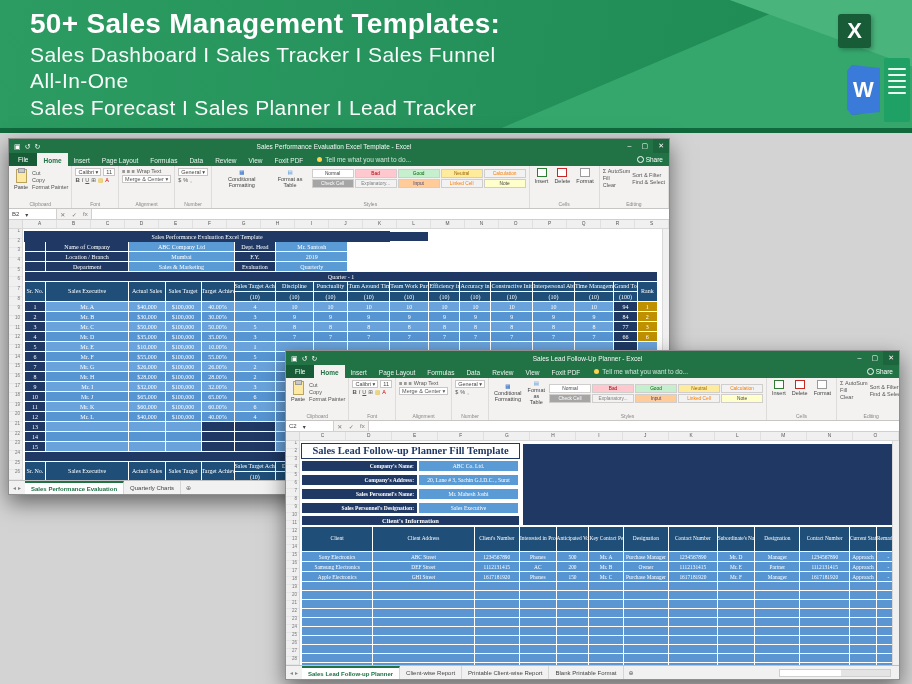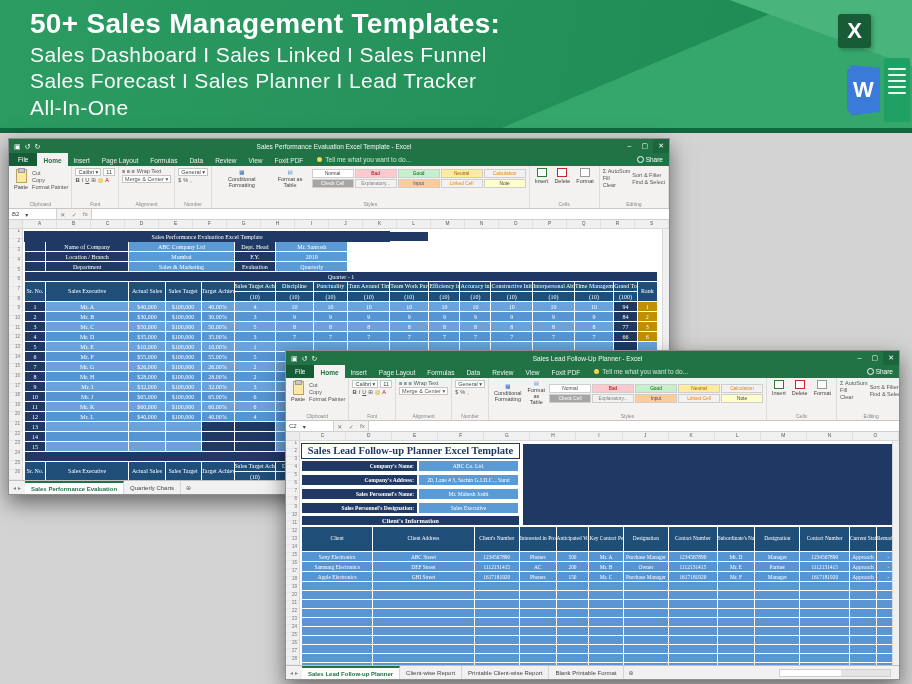--- a/index.html
+++ b/index.html
@@ -144,23 +144,23 @@
       <i></i>
       <i></i>
       <i></i>
       <i></i>
       <i></i>
     </div>
   <div class="xl-icon">X</div>
   <div class="wd-icon">W</div>
   <div class="banner-text">
     <div class="banner-title">50+ Sales Management Templates:</div>
-    <div class="banner-line">Sales Dashboard I Sales Linked I Sales Funnel</div>
+    <div class="banner-line">Sales Dashboard I Sales Tracker I Sales Funnel</div>
+    <div class="banner-line">All-In-One</div>
     <div class="banner-line">Sales Forecast I Sales Planner I Lead Tracker</div>
-    <div class="banner-line">All-In-One</div>
   </div>
 </div>
 <div class="banner-strip"></div>
 
 <div class="window" id="win1">
   <div class="chrome-slot" style="display:contents">
   <div class="titlebar">
     <div class="qat">
       <span>▣</span>
       <span>↺</span>
@@ -1011,21 +1011,21 @@
         <div class="rnum">24</div>
         <div class="rnum">25</div>
         <div class="rnum">26</div>
         <div class="rnum">27</div>
         <div class="rnum">28</div>
       </div>
     <div class="gridbody">
       <div class="tmpl" id="win2-tmpl">
         <div class="t2head">
           <div class="t2left">
-            <div class="t2title">Sales Lead Follow-up Planner Excel Template</div>
+            <div class="t2title">Sales Lead Follow-up Planner Fill Template</div>
             <div id="win2-info">
                 <div class="t2row">
                   <div class="t2lab">Company's Name:</div>
                   <div class="t2val">ABC Co. Ltd.</div>
                 </div>
                 <div class="t2row">
                   <div class="t2lab">Company's Address:</div>
                   <div class="t2val">20, Lane # 3, Sachin G.I.D.C. , Surat</div>
                 </div>
                 <div class="t2row">

